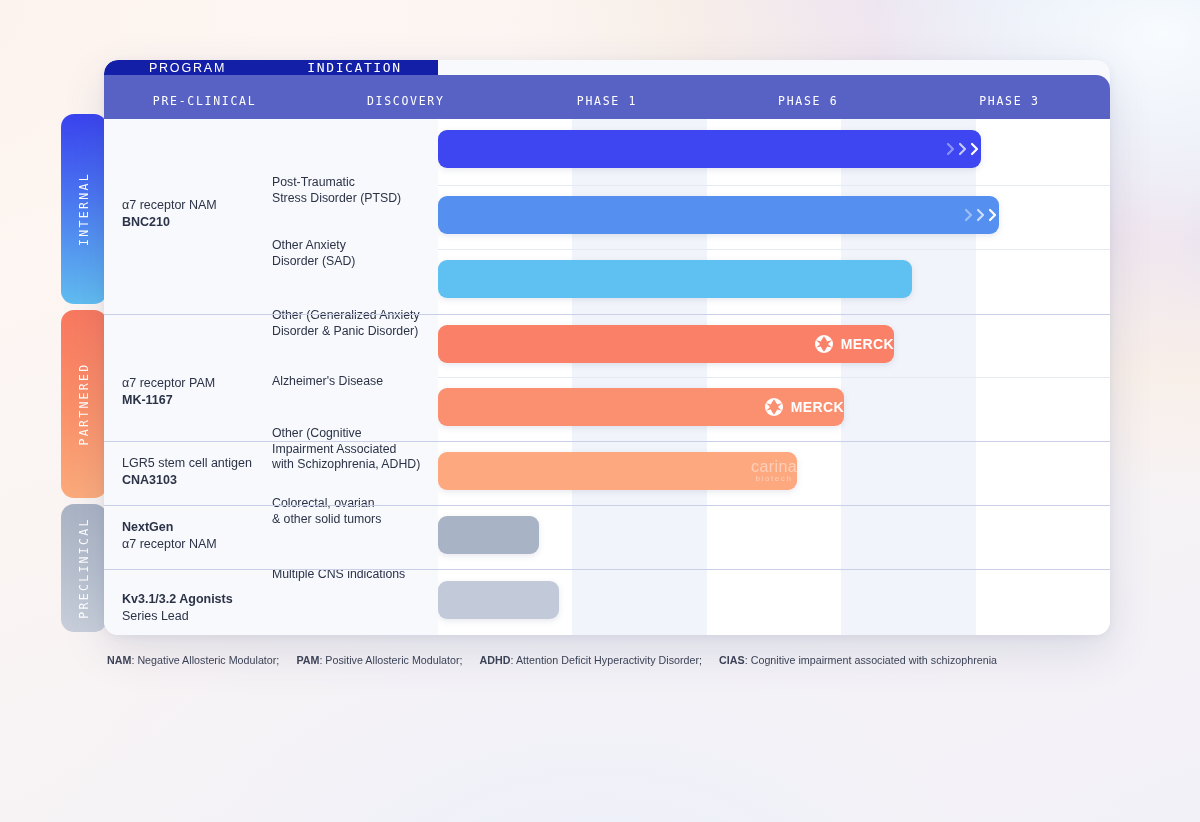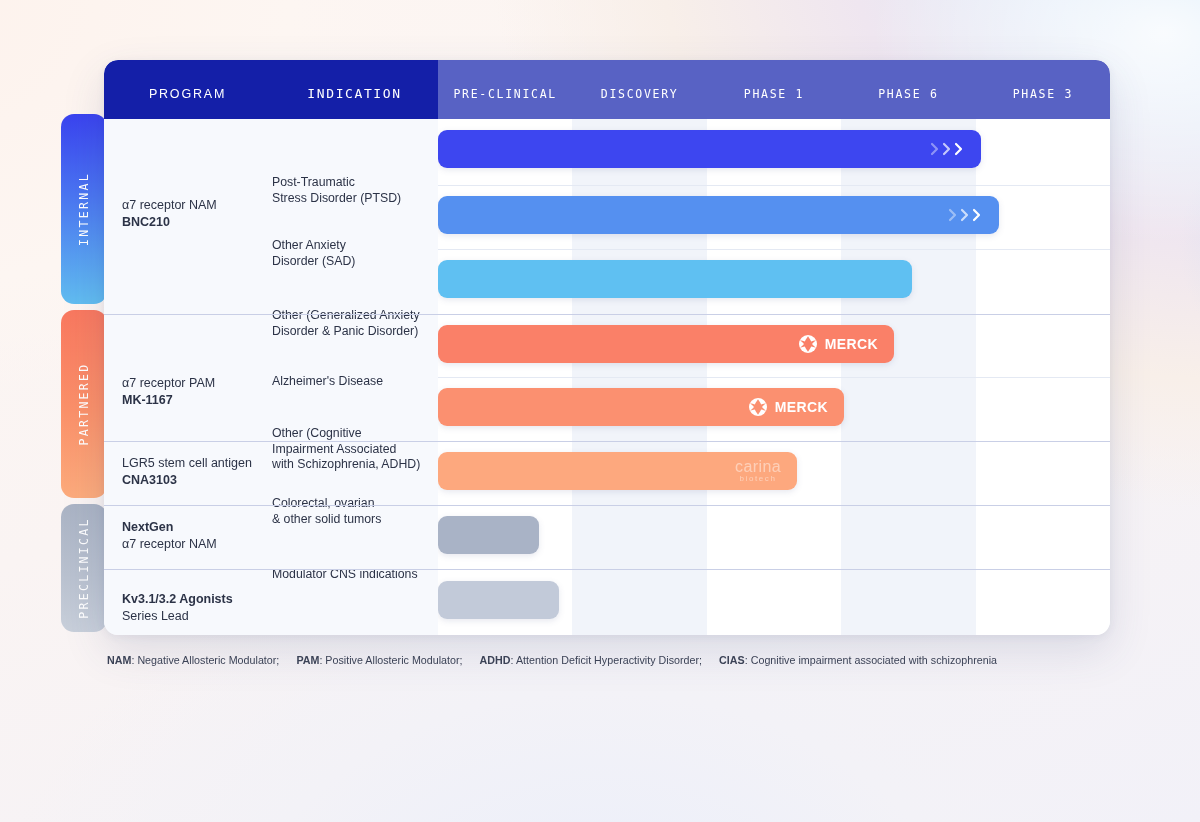--- a/index.html
+++ b/index.html
@@ -84,20 +84,21 @@
   }
 
   
   .hdr {
     position: absolute;
     left: 0;
     top: 0;
     right: 0;
     height: 67px;
     display: flex;
+    flex-direction: column;
   }
   .hdr-dark {
     width: 334px;
     background: #141fa8;
     display: flex;
     border-top-left-radius: 14px;
   }
   .hdr-light {
     flex: 1;
     background: #5862c4;
@@ -209,21 +210,21 @@
     position: absolute;
     left: 334px;
     height: 38px;
     border-radius: 9px;
     z-index: 2;
     display: flex;
     align-items: center;
     justify-content: flex-end;
     box-shadow: 0 2px 6px rgba(70,80,130,0.13);
   }
-  .bar-inner-pad { padding-right: 16px; display: flex; align-items: flex-end; }
+  .bar-inner-pad { padding-right: 0; display: flex; align-items: flex-end; }
 
   .chev {
     display: flex;
     align-items: center;
     gap: 1px;
   }
   .chev svg { display: block; }
 
   .merck {
     display: flex;
@@ -428,21 +429,21 @@
             <div>Colorectal, ovarian</div>
             <div>&amp; other solid tumors</div>
           </div>
       </div>
       <div class="lrow" style="top:386px; height:64px;">
         <div class="prog" style="top:14px;">
             <div><b>NextGen</b></div>
             <div>α7 receptor NAM</div>
           </div>
         <div class="ind" style="top:22px;">
-            <div>Modulator CNS indications</div>
+            <div>Multiple CNS indications</div>
           </div>
       </div>
       <div class="lrow" style="top:450px; height:79px;">
         <div class="prog" style="top:22px;">
             <div><b>Kv3.1/3.2 Agonists</b></div>
             <div>Series Lead</div>
           </div>
         <div class="ind" style="top:30px;">
             <div>Cognitive disorders</div>
           </div>

